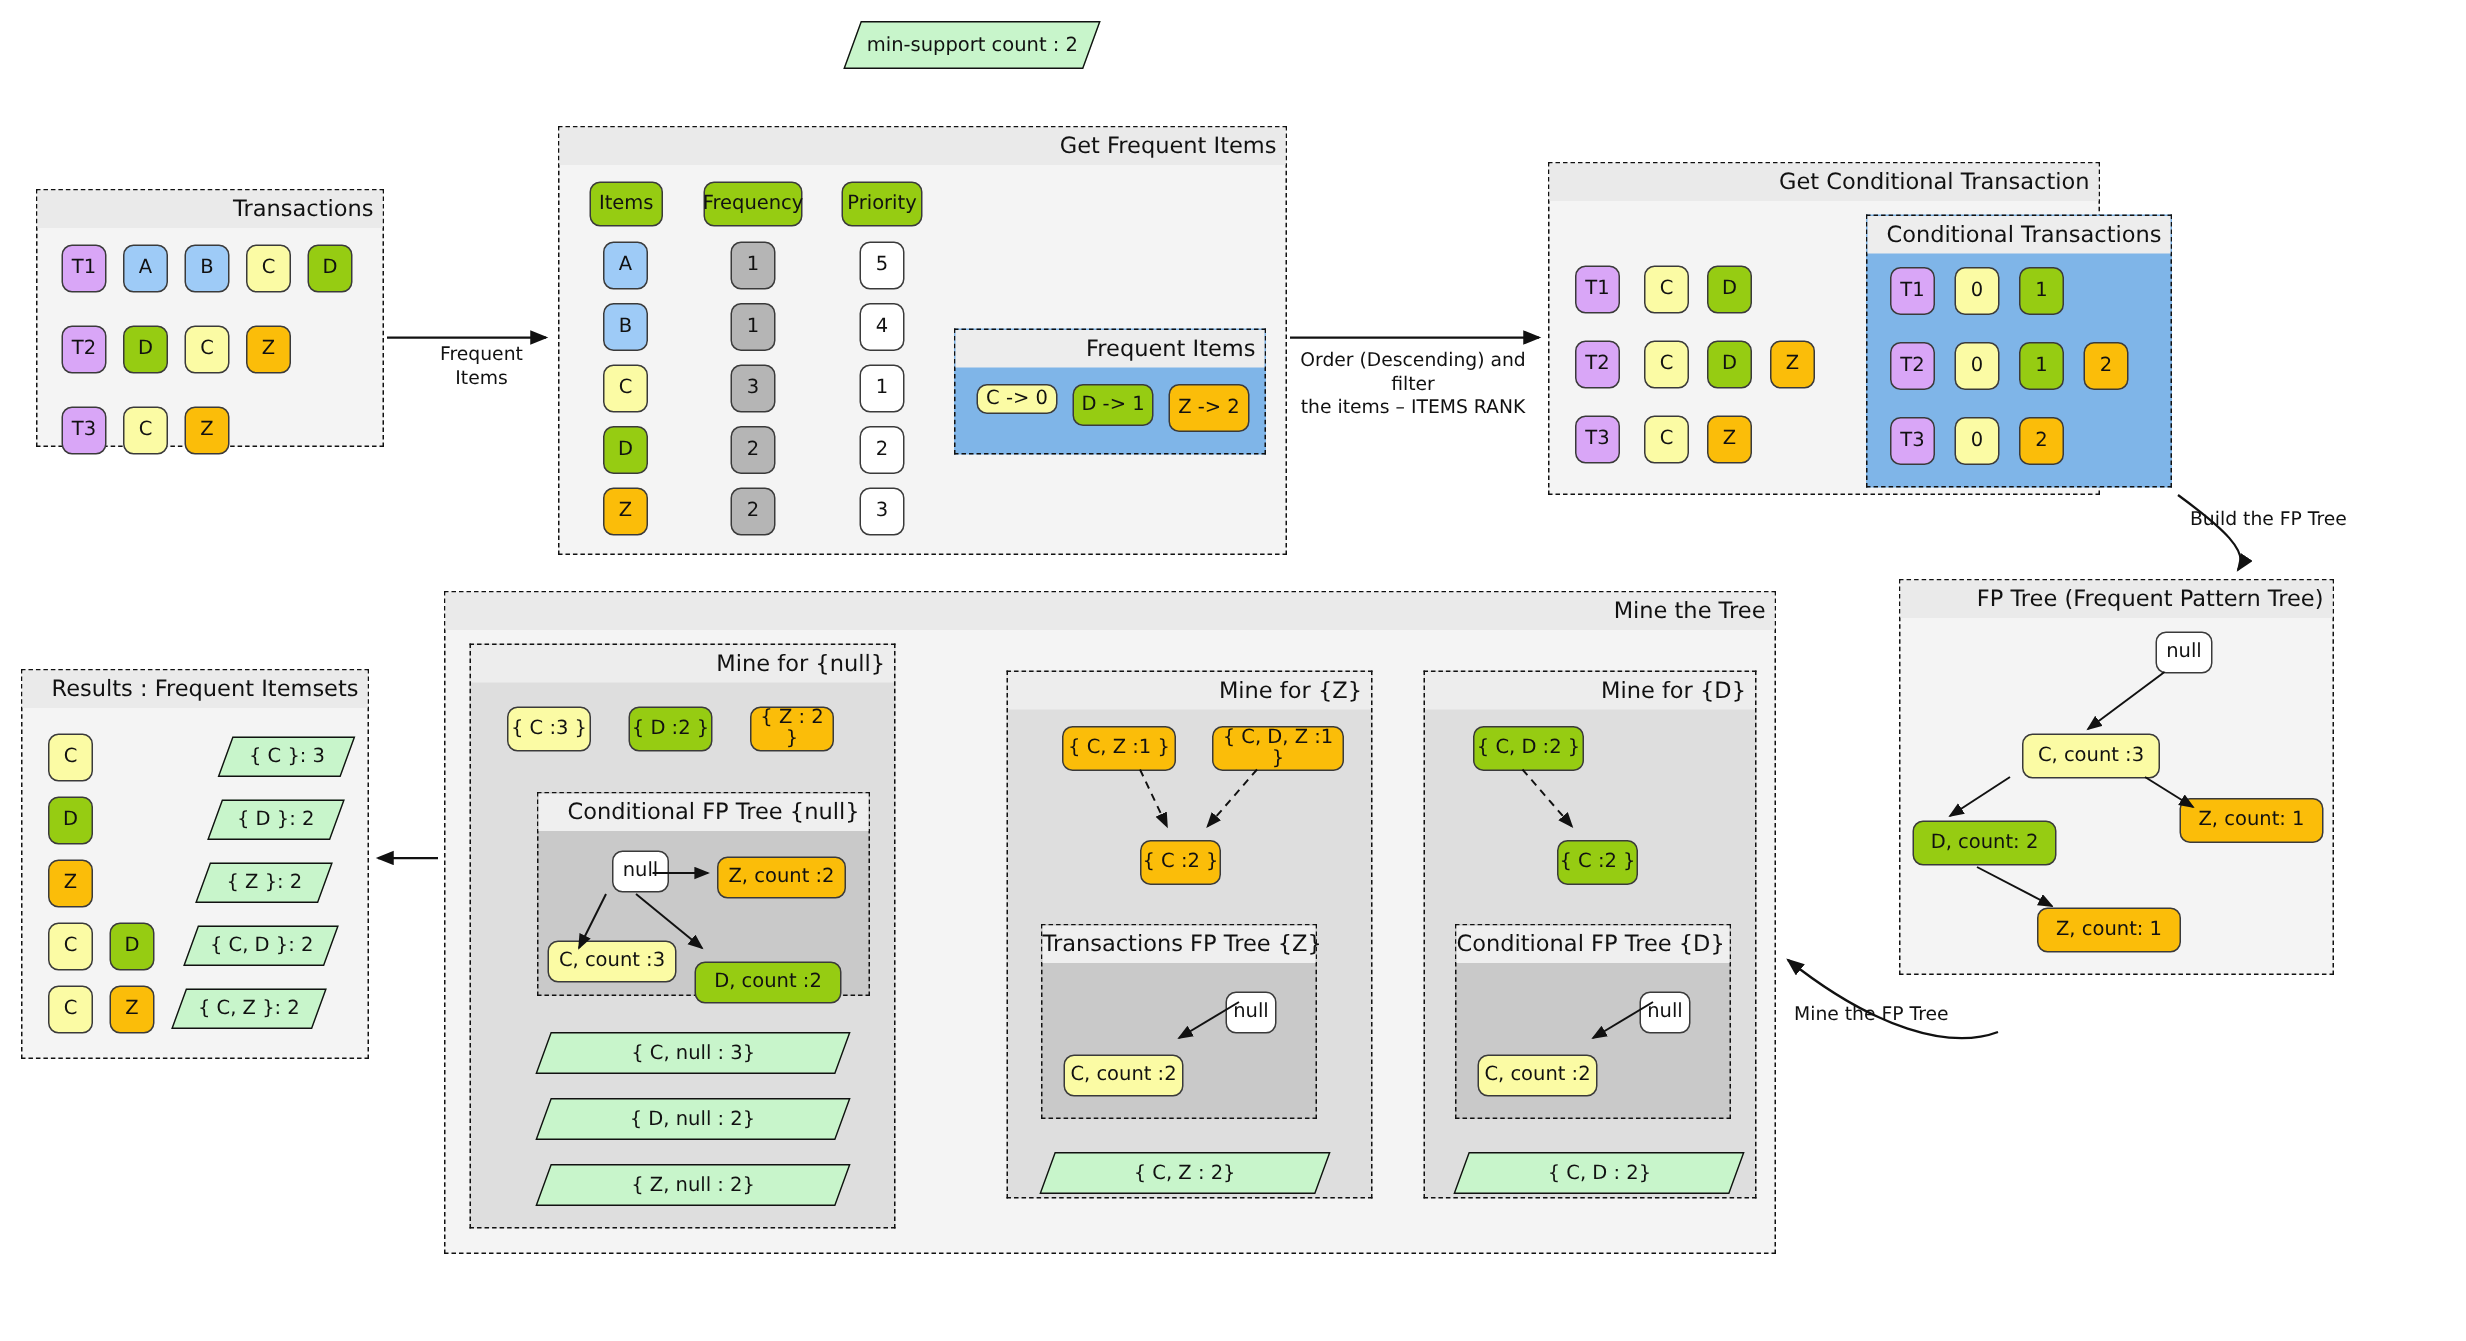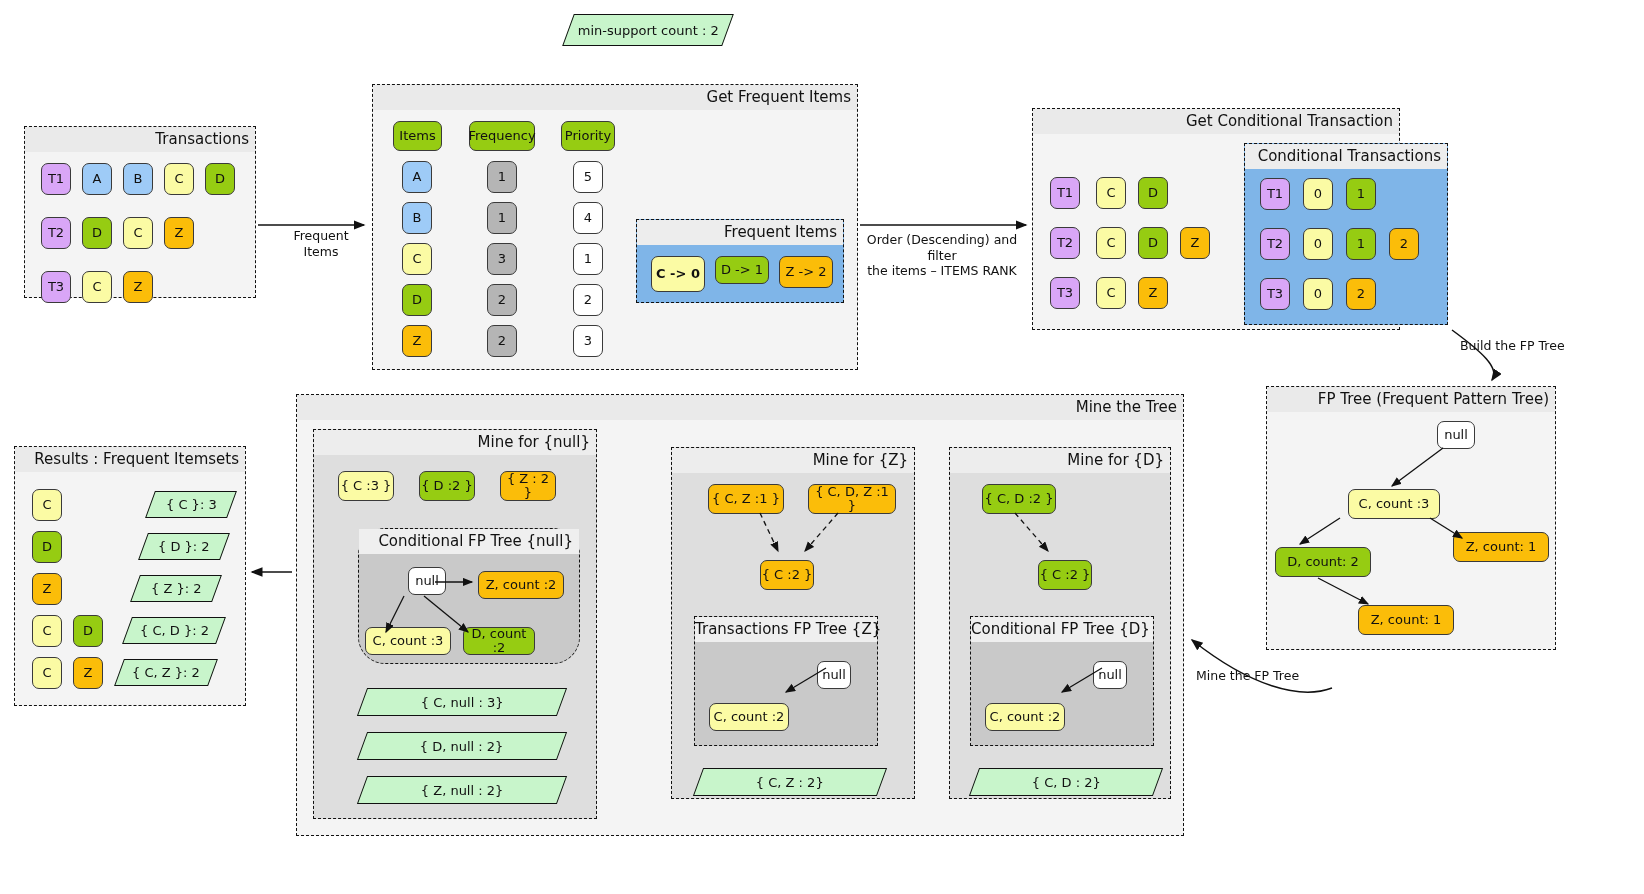--- a/index.html
+++ b/index.html
@@ -96,21 +96,21 @@
   <div class="chip c-gray" style="left:114px;top:240px;width:30px;height:32px;">2</div>
 
   <div class="chip c-white" style="left:200px;top:76px;width:30px;height:32px;">5</div>
   <div class="chip c-white" style="left:200px;top:117px;width:30px;height:32px;">4</div>
   <div class="chip c-white" style="left:200px;top:158px;width:30px;height:32px;">1</div>
   <div class="chip c-white" style="left:200px;top:199px;width:30px;height:32px;">2</div>
   <div class="chip c-white" style="left:200px;top:240px;width:30px;height:32px;">3</div>
 
   <div class="panel blue" style="left:263px;top:134px;width:208px;height:84px;">
     <div class="panel-title">Frequent Items</div>
-    <div class="chip c-cream" style="left:14px;top:36px;width:54px;height:36px;font-weight:bold;">C -&gt; 0</div>
+    <div class="chip c-cream" style="left:14px;top:36px;width:54px;height:20px;">C -&gt; 0</div>
     <div class="chip c-green" style="left:78px;top:36px;width:54px;height:28px;">D -&gt; 1</div>
     <div class="chip c-orange" style="left:142px;top:36px;width:54px;height:32px;">Z -&gt; 2</div>
   </div>
 </div>
 
 <div class="lbl" style="left:862px;top:232px;width:160px;">Order (Descending) and filter
 the items – ITEMS RANK</div>
 
 <div class="panel" style="left:1032px;top:108px;width:368px;height:222px;">
   <div class="panel-title">Get Conditional Transaction</div>
@@ -160,26 +160,26 @@
 
 <div class="panel" style="left:296px;top:394px;width:888px;height:442px;">
   <div class="panel-title">Mine the Tree</div>
 
   <div class="panel gray" style="left:16px;top:34px;width:284px;height:390px;">
     <div class="panel-title">Mine for {null}</div>
     <div class="chip c-cream" style="left:24px;top:41px;width:56px;height:30px;">{ C :3 }</div>
     <div class="chip c-green" style="left:105px;top:41px;width:56px;height:30px;">{ D :2 }</div>
     <div class="chip c-orange" style="left:186px;top:41px;width:56px;height:30px;">{ Z : 2 }</div>
 
-    <div class="panel gray2" style="left:44px;top:98px;width:222px;height:136px;border-radius:27px;">
+    <div class="panel gray2" style="left:44px;top:98px;width:222px;height:136px;">
       <div class="panel-title">Conditional FP Tree {null}</div>
       <div class="chip c-white" style="left:49px;top:38px;width:38px;height:28px;">null</div>
       <div class="chip c-orange" style="left:119px;top:42px;width:86px;height:28px;">Z, count :2</div>
       <div class="chip c-cream" style="left:6px;top:98px;width:86px;height:28px;">C, count :3</div>
-      <div class="chip c-green" style="left:104px;top:98px;width:72px;height:28px;">D, count :2</div>
+      <div class="chip c-green" style="left:104px;top:112px;width:98px;height:28px;">D, count :2</div>
     </div>
 
     <div class="para" style="left:48px;top:258px;width:200px;height:28px;">
       <span>{ C, null : 3}</span>
     </div>
     <div class="para" style="left:48px;top:302px;width:200px;height:28px;">
       <span>{ D, null : 2}</span>
     </div>
     <div class="para" style="left:48px;top:346px;width:200px;height:28px;">
       <span>{ Z, null : 2}</span>

